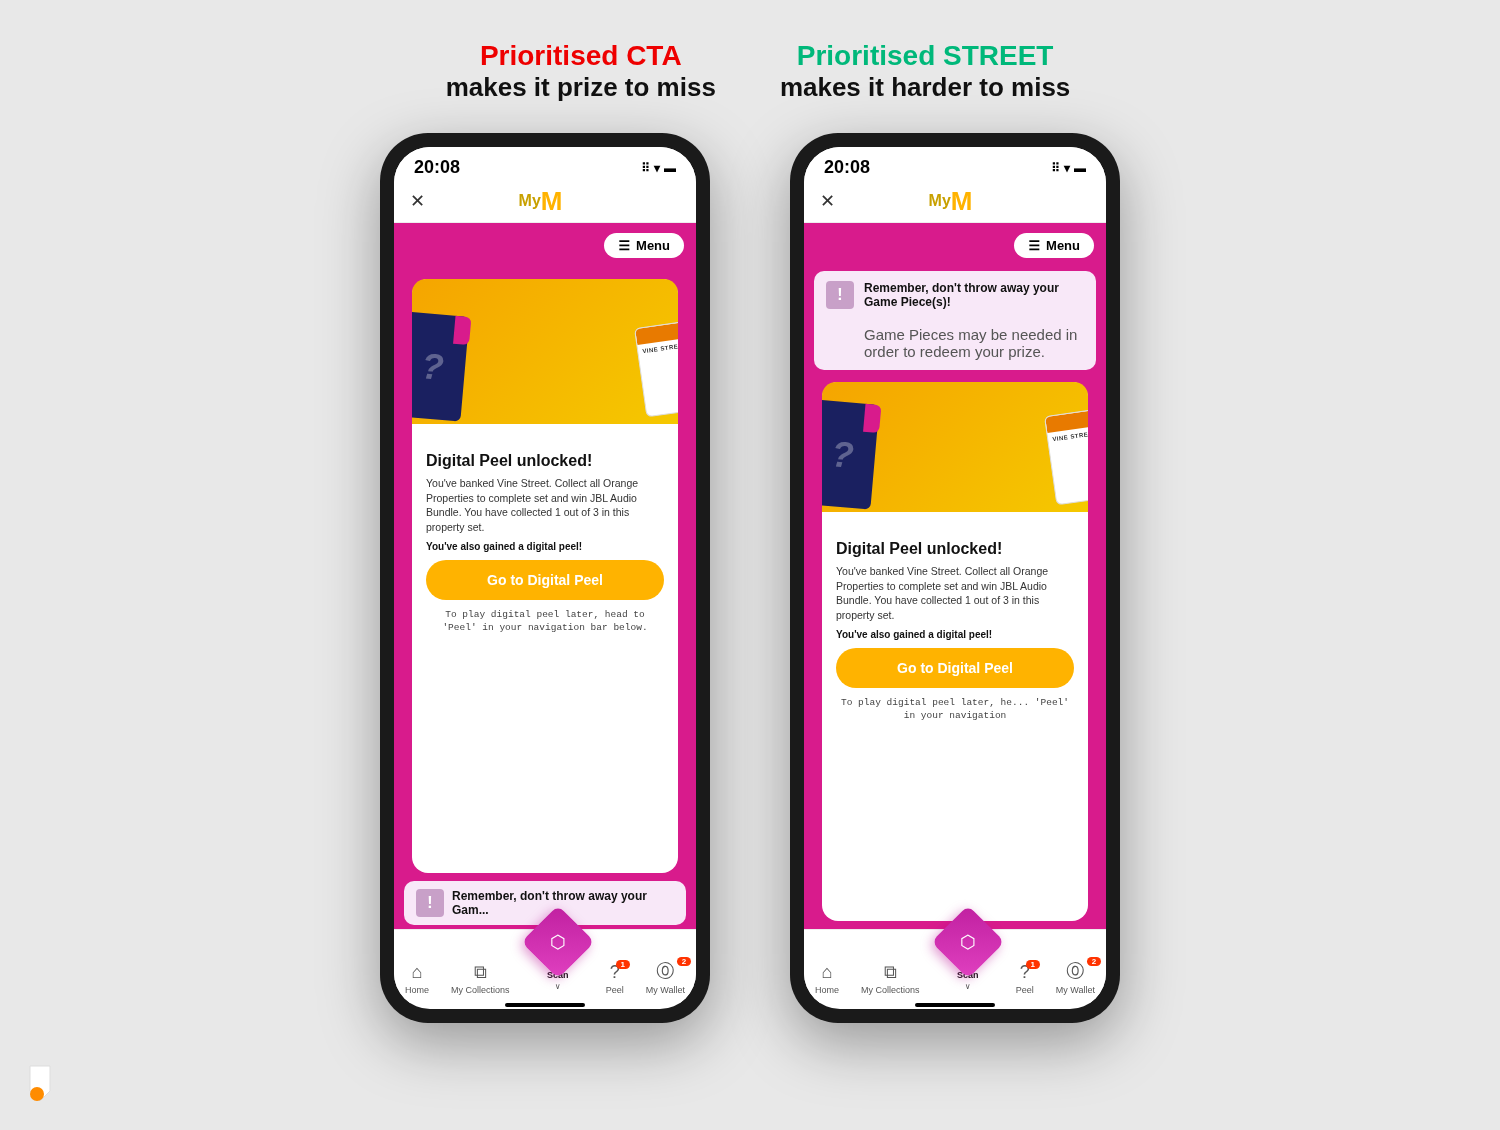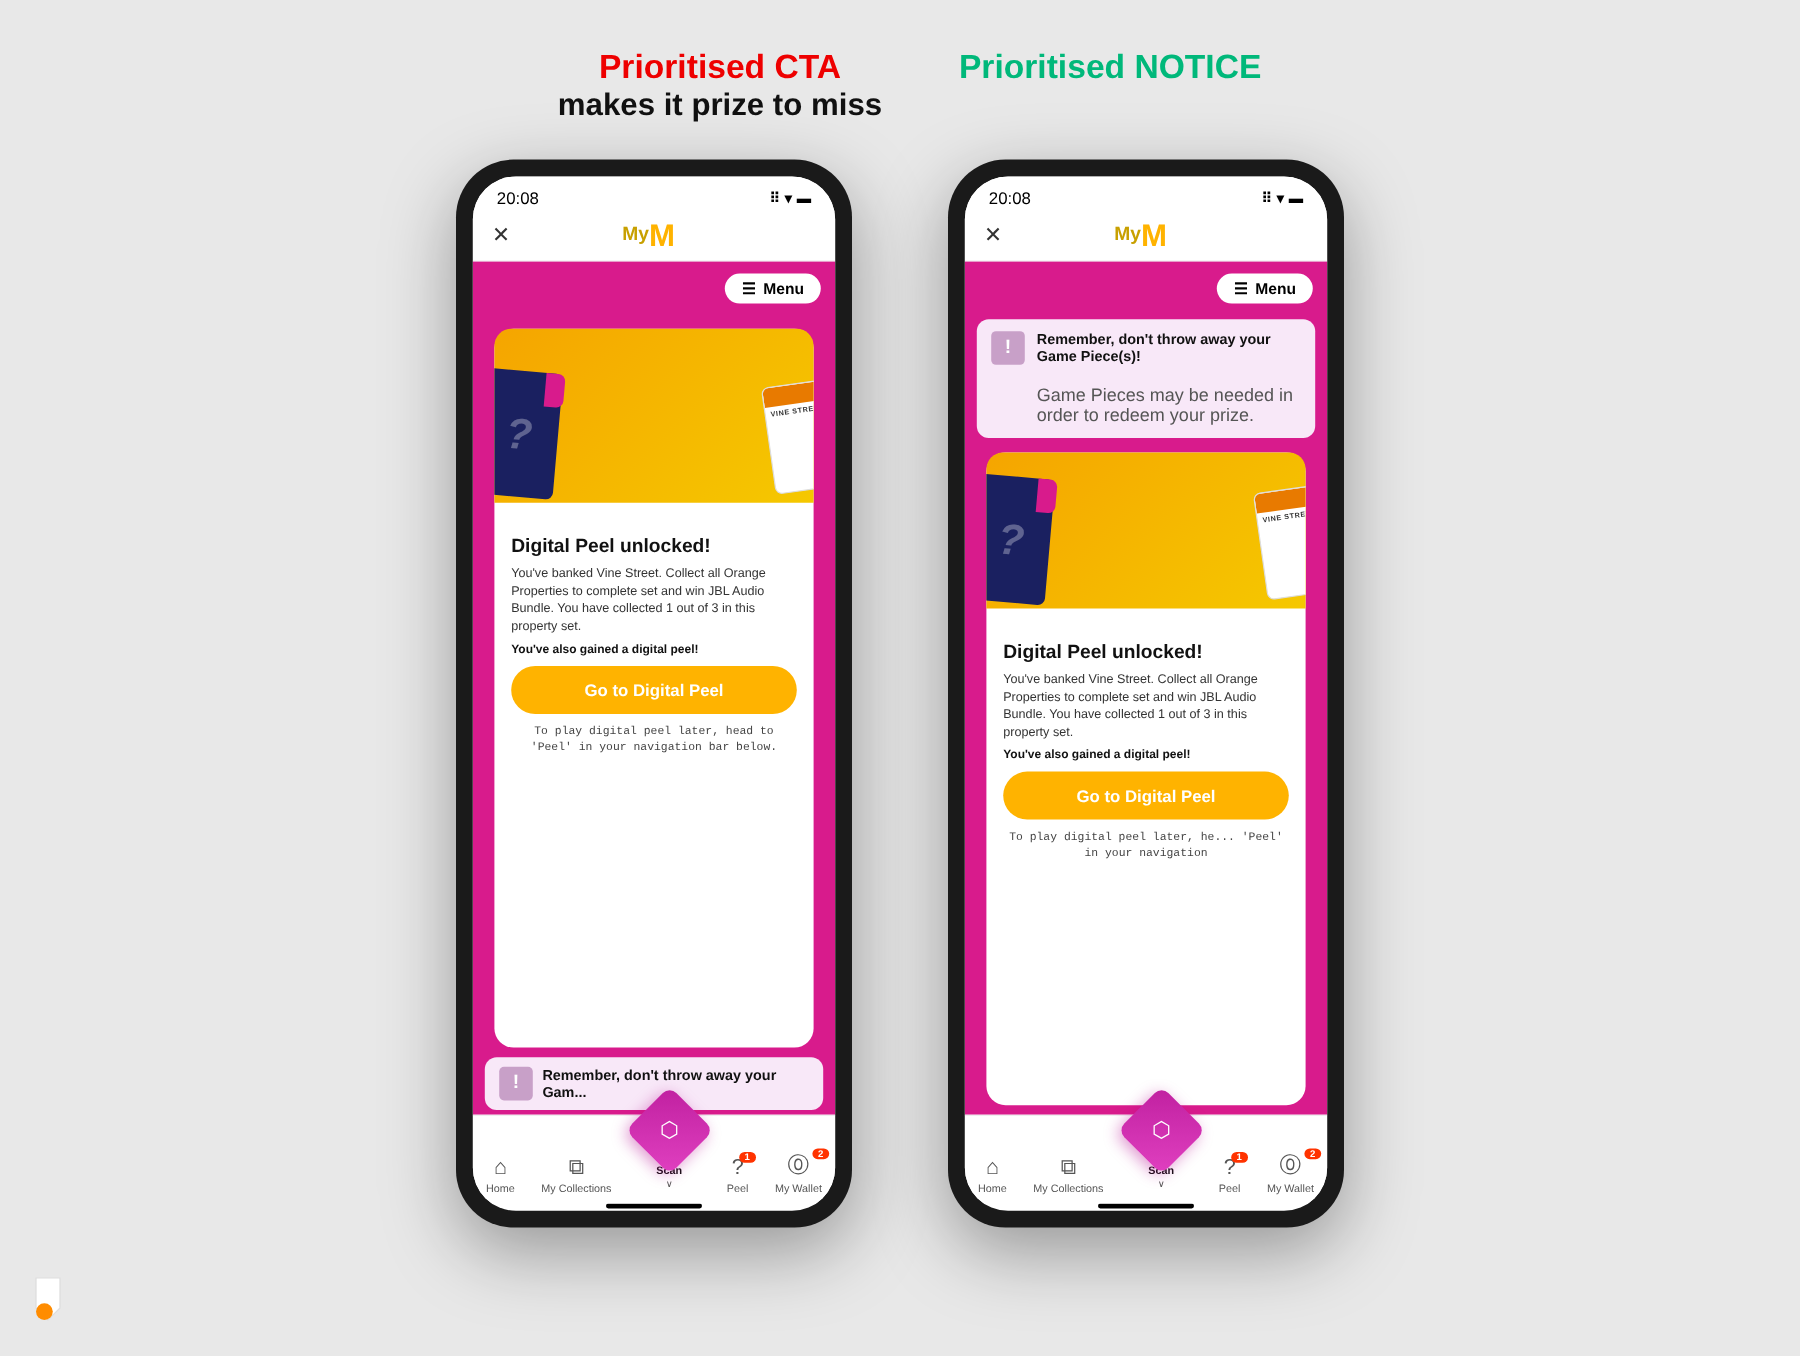--- a/index.html
+++ b/index.html
@@ -61,21 +61,21 @@
     
     .status-bar {
       background: #fff;
       display: flex;
       justify-content: space-between;
       align-items: center;
       padding: 10px 20px 4px 20px;
       font-size: 13px;
       font-weight: 600;
     }
-    .status-time { font-weight: 400; font-size: 14px; }
+    .status-time { font-weight: 700; font-size: 18px; }
     .status-icons { display: flex; align-items: center; gap: 4px; font-size: 12px; }
 
     
     .top-bar {
       background: #fff;
       display: flex;
       justify-content: space-between;
       align-items: center;
       padding: 6px 16px 8px 16px;
       border-bottom: 1px solid #eee;
@@ -371,21 +371,22 @@
   </style>
 </head>
 <body>
 
 <div class="page-header">
   <div class="column-title">
     <div class="red">Prioritised CTA</div>
     <div class="sub">makes it prize to miss</div>
   </div>
   <div class="column-title">
-    <div class="green">Prioritised NOTICE</div>
+    <div class="green">Prioritised STREET</div>
+    <div class="sub">makes it harder to miss</div>
   </div>
 </div>
 
 <div class="phones-container">
 
   <div class="phone">
     <div class="phone-inner">
 
       <div class="status-bar">
         <span class="status-time">20:08</span>

